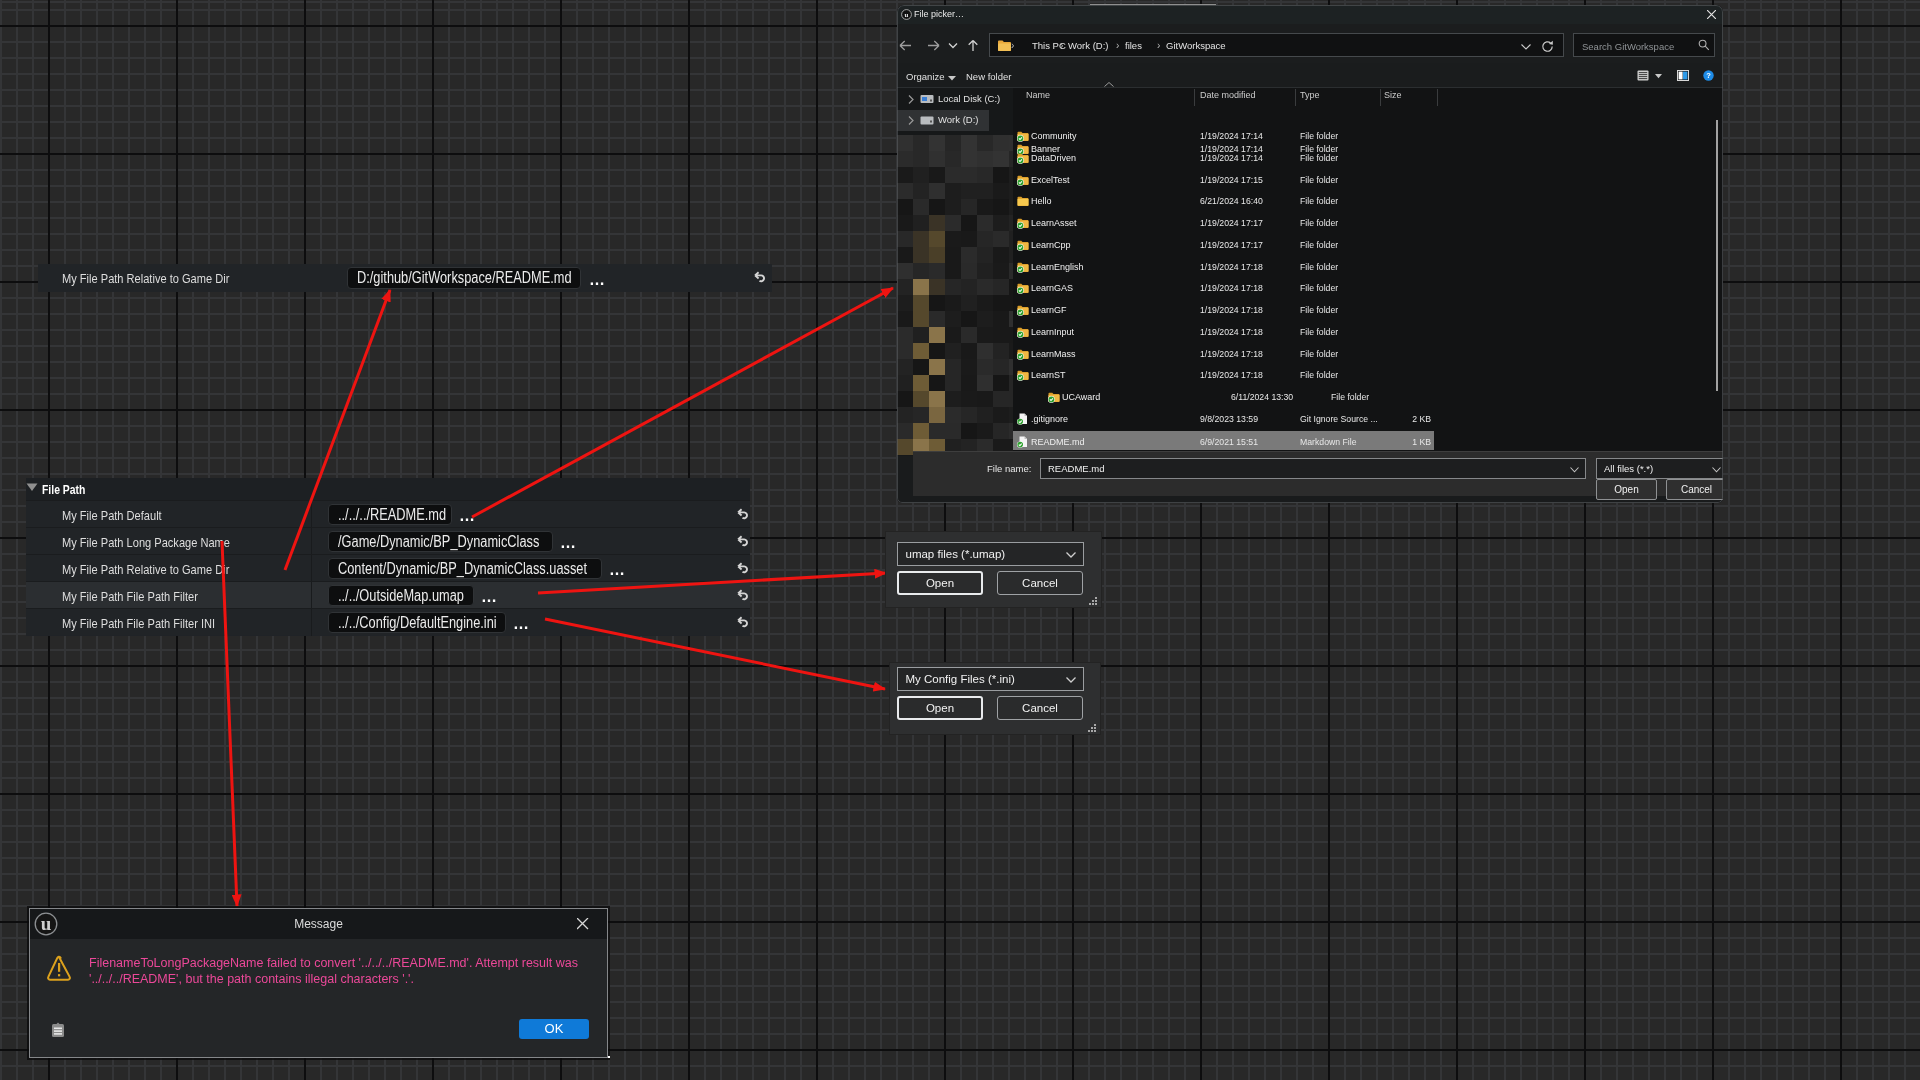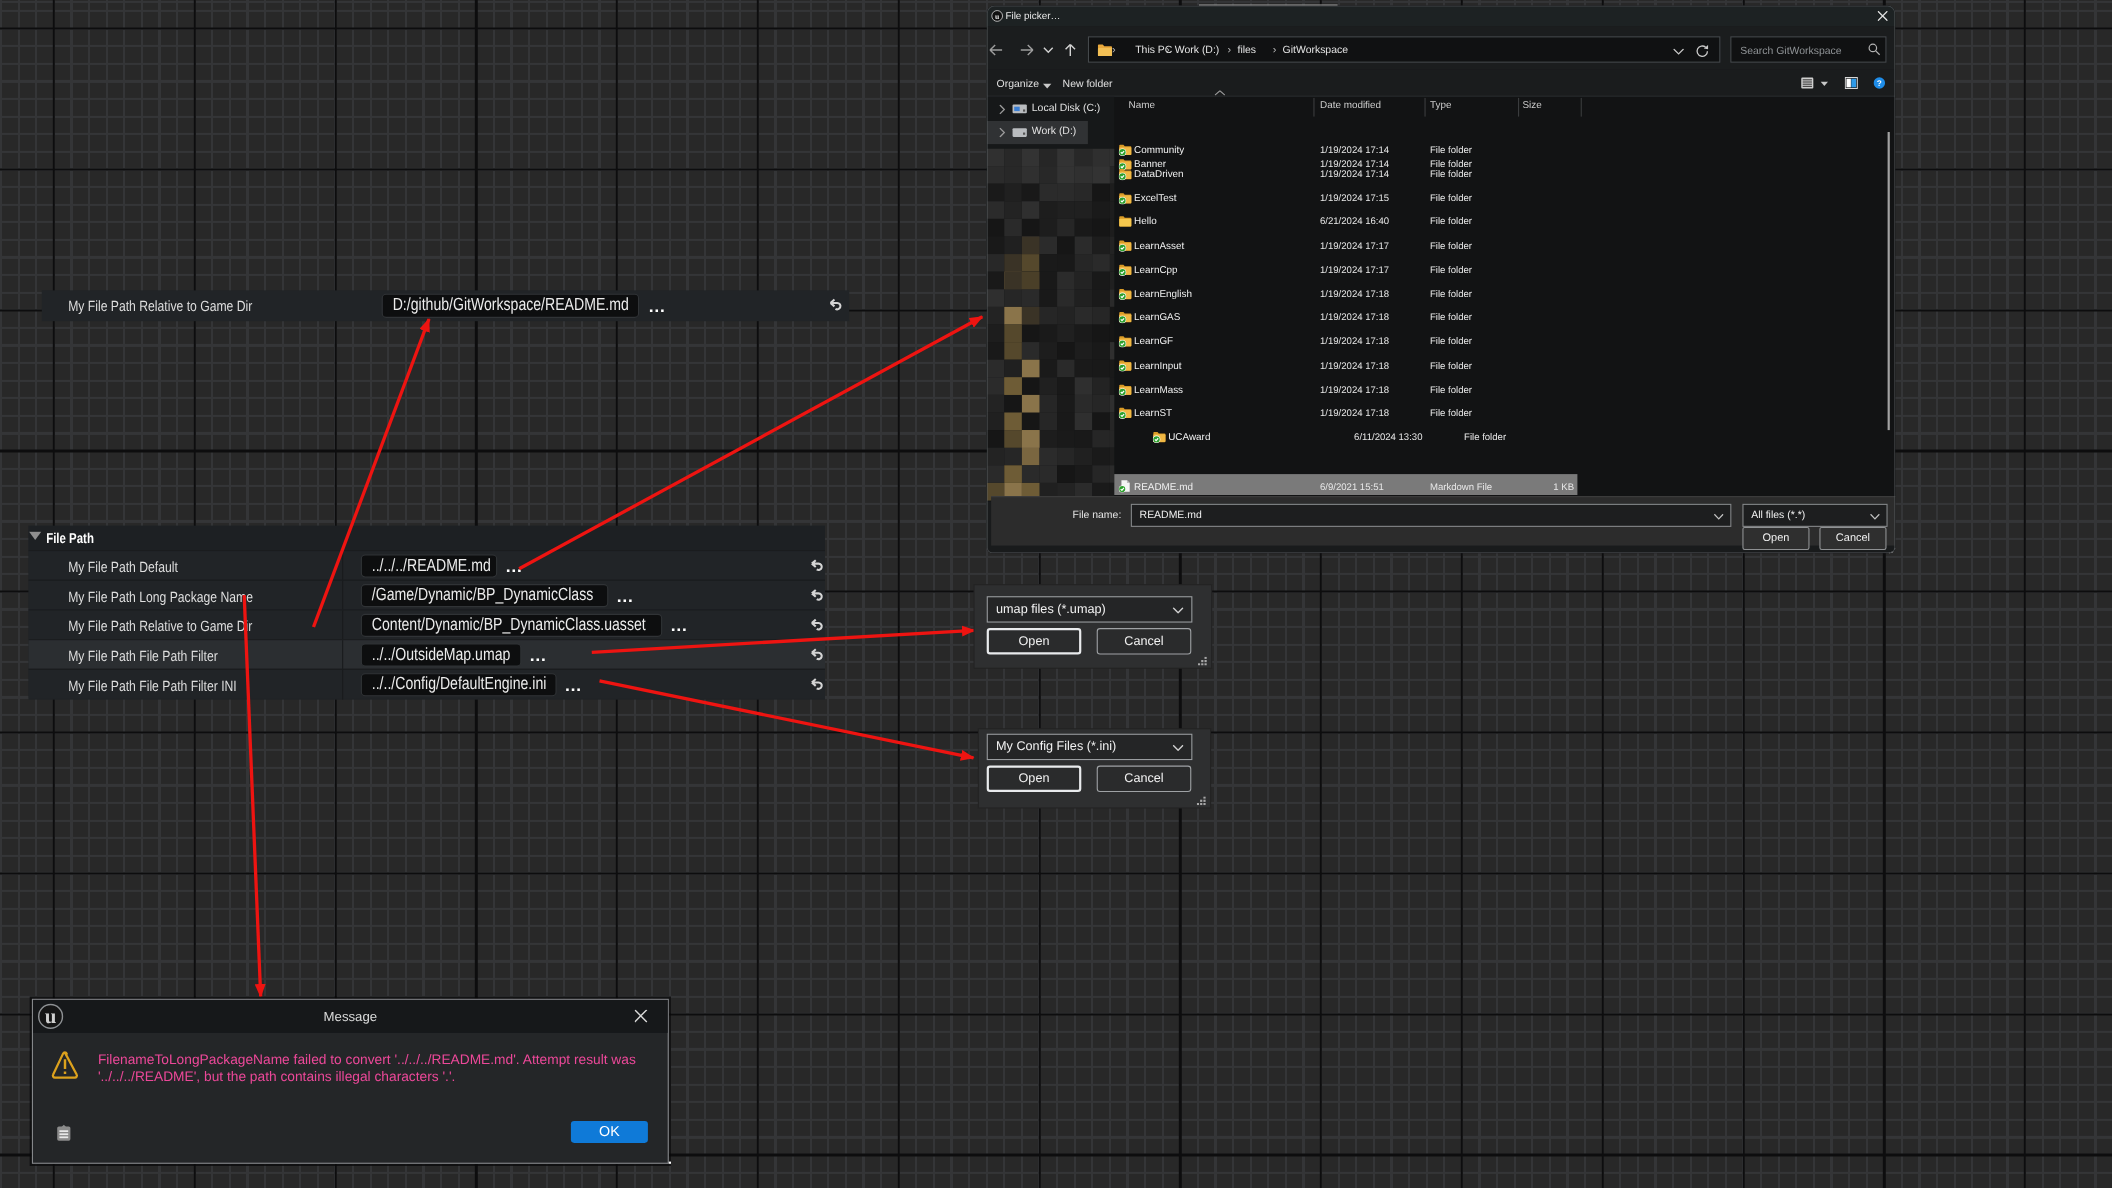--- a/index.html
+++ b/index.html
@@ -40,21 +40,21 @@
   #pk-tree { position:absolute; left:0; top:0; width:116px; height:368px; background:#161819; }
   .trow { position:absolute; left:0; width:114px; height:21px; font-size:9.5px; color:#e2e2e2; }
   #pk-list { position:absolute; left:116px; top:5px; width:710px; height:363px; }
   .hdr { position:absolute; top:-3px; font-size:9px; color:#cccccc; }
   .hsep { position:absolute; top:-4px; width:1px; height:17px; background:#3a3c3e; }
   .frow { position:absolute; left:0; width:600px; height:22px; }
   .frow .nm { position:absolute; left:18px; top:5.5px; font-size:9px; color:#f0f0f0; }
   .frow .dt { position:absolute; left:187px; top:5.5px; font-size:8.7px; color:#e8e8e8; }
   .frow .ty { position:absolute; left:287px; top:5.5px; font-size:8.7px; color:#e8e8e8; }
   .frow .sz { position:absolute; left:380px; top:5.5px; width:38px; text-align:right; font-size:8.7px; color:#e8e8e8; }
-  #pk-bottom { position:absolute; left:4px; top:446px; width:826px; height:45px; background:#2c2c2c; border-top:1px solid #3e3e3e; }
+  #pk-bottom { position:absolute; left:16px; top:446px; width:826px; height:45px; background:#2c2c2c; border-top:1px solid #3e3e3e; }
   .pkbtn { position:absolute; width:61px; height:21px; background:#2f2f2f; border:1px solid #8f9193; border-radius:2px; color:#f0f0f0; font-size:10px; text-align:center; line-height:19px; }
   #pk-scroll { position:absolute; left:818.5px; top:115px; width:2.5px; height:271px; background:#a2a2a2; }
 
   
   .sdlg { position:absolute; background:#2e2f30; z-index:3; box-shadow:0 0 0 1px #232323; }
   .sdrop { position:absolute; left:10px; top:10px; width:187px; height:24px; background:#242526; border:1px solid #9a9da0; color:#f2f2f2; font-size:11.5px; line-height:22px; padding-left:8px; }
   .sbtn { position:absolute; width:86px; height:24px; background:#2a2b2c; border:1px solid #9fa2a5; border-radius:3px; color:#f2f2f2; font-size:11.5px; text-align:center; line-height:22px; }
   .sbtn.focus { border:2px solid #e9ebed; line-height:20px; }
 
   
@@ -602,20 +602,33 @@
             <path d="M0.5,2.5 a0.8,0.8 0 0 1 0.8,-0.8 h3 l1.2,1.3 h5.2 a0.8,0.8 0 0 1 0.8,0.8 v6.4 a0.8,0.8 0 0 1 -0.8,0.8 h-9.4 a0.8,0.8 0 0 1 -0.8,-0.8 z" fill="#d99b27"></path>
             <rect x="0.5" y="3.8" width="11" height="7" rx="0.8" fill="#f0b844"></rect>
             <circle cx="3.4" cy="8.4" r="3.4" fill="#fff"></circle>
             <circle cx="3.4" cy="8.4" r="2.9" fill="#2da02d"></circle>
             <path d="M1.9,8.4 L3,9.5 L4.9,7.4" stroke="#fff" stroke-width="1.1" fill="none"></path>
           </svg>
           <div class="nm">UCAward</div>
           <div class="dt">6/11/2024 13:30</div>
           <div class="ty">File folder</div>
         </div>
+<div class="frow" style="top:315.2px;">
+          <svg style="position:absolute; left:3.5px; top:4.5px;" width="12" height="12" viewBox="0 0 12 12">
+            <path d="M2.5,0.5 h5 l2.5,2.5 v8 h-7.5 z" fill="#f4f4f4"></path>
+            <path d="M7.5,0.5 l2.5,2.5 h-2.5 z" fill="#bbb"></path>
+            <circle cx="3.2" cy="8.6" r="3.2" fill="#fff"></circle>
+            <circle cx="3.2" cy="8.6" r="2.8" fill="#2da02d"></circle>
+            <path d="M1.8,8.6 L2.9,9.7 L4.7,7.6" stroke="#fff" stroke-width="1.1" fill="none"></path>
+          </svg>
+          <div class="nm">.gitignore</div>
+          <div class="dt">9/8/2023 13:59</div>
+          <div class="ty">Git Ignore Source ...</div>
+          <div class="sz">2 KB</div>
+        </div>
 <div class="frow" style="top:338.4px; background:#7a7a7a; width:421px; height:18.5px;">
           <svg style="position:absolute; left:3.5px; top:4.5px;" width="12" height="12" viewBox="0 0 12 12">
             <path d="M2.5,0.5 h5 l2.5,2.5 v8 h-7.5 z" fill="#f4f4f4"></path>
             <path d="M7.5,0.5 l2.5,2.5 h-2.5 z" fill="#bbb"></path>
             <circle cx="3.2" cy="8.6" r="3.2" fill="#fff"></circle>
             <circle cx="3.2" cy="8.6" r="2.8" fill="#2da02d"></circle>
             <path d="M1.8,8.6 L2.9,9.7 L4.7,7.6" stroke="#fff" stroke-width="1.1" fill="none"></path>
           </svg>
           <div class="nm">README.md</div>
           <div class="dt">6/9/2021 15:51</div>

